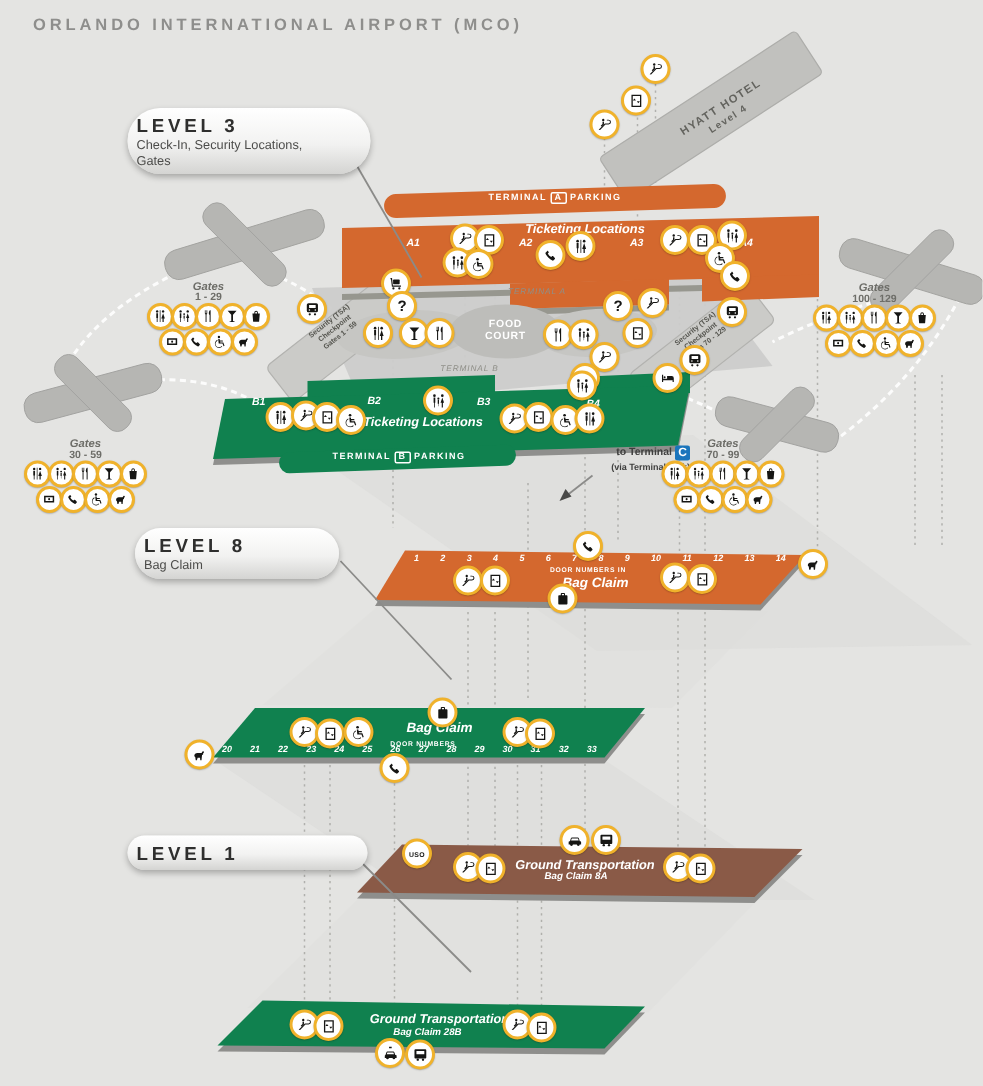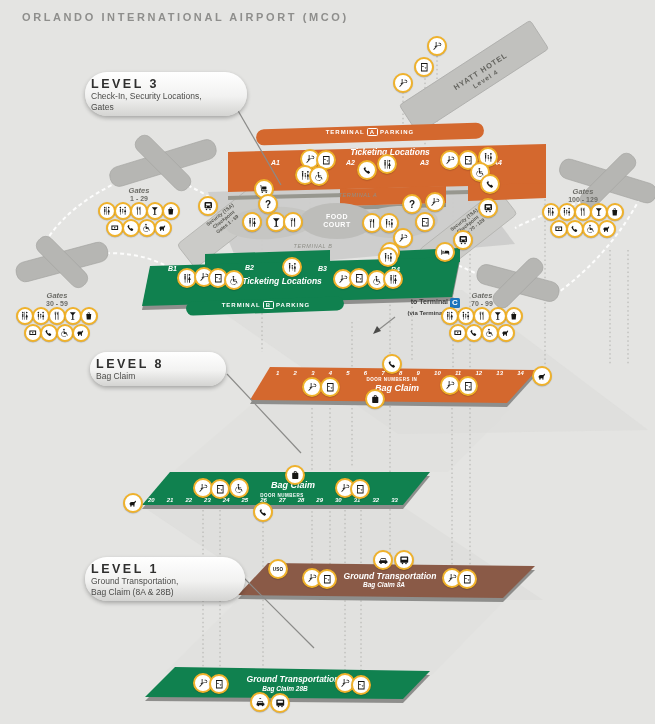--- a/index.html
+++ b/index.html
@@ -238,23 +238,20 @@
     <div class="dsc">
       <span>Check-In, Security Locations,</span><br><span>Gates</span>
     </div>
   </div>
   <div class="bubble" style="left:90px;top:352px;width:124px;">
     <div class="lvl">LEVEL 8</div>
     <div class="dsc">Bag Claim</div>
   </div>
   <div class="bubble" style="left:85px;top:557px;width:148px;">
     <div class="lvl">LEVEL 1</div>
-    <div class="dsc">
-      <span>Ground Transportation,</span><br><span>Bag Claim (8A &amp; 28B)</span>
-    </div>
   </div>
 
   <div class="hyatt-label rot" style="left:423px;top:66px;width:120px;transform:rotate(-33deg);">
     <span>HYATT HOTEL</span><br><span style="font-size:6.5px;">Level 4</span>
   </div>
 
   <div class="sec-label rot" style="left:174px;top:211px;width:100px;transform:rotate(-38deg);">
     <span>Security (TSA)</span><br><span>Checkpoint</span><br><span>Gates 1 - 59</span>
   </div>
   <div class="sec-label rot" style="left:418px;top:216px;width:100px;transform:rotate(-38deg);">

